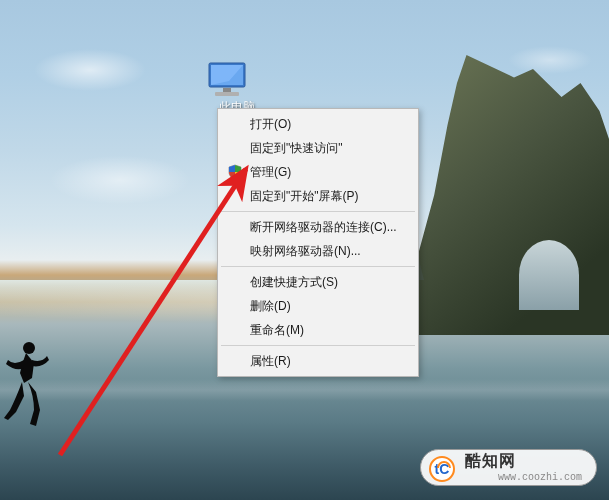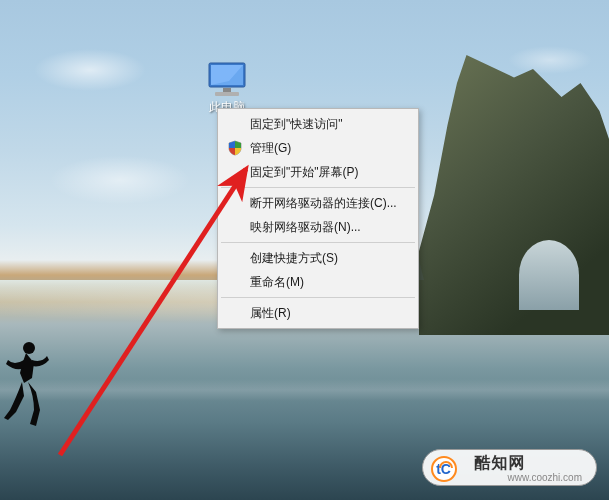--- a/index.html
+++ b/index.html
@@ -93,20 +93,21 @@
       cursor: pointer;
     }
     .desktop-icon .pc-icon {
       width: 44px; height: 36px; margin: 0 auto 2px;
     }
     .desktop-icon .label {
       color: #fff;
       font-size: 12px;
       text-shadow: 1px 1px 2px rgba(0,0,0,0.6);
       white-space: nowrap;
+      text-align: right;
     }
     
     .context-menu {
       position: absolute;
       left: 217px;
       top: 108px;
       width: 202px;
       background: #f2f2f2;
       border: 1px solid #b8b8b8;
       box-shadow: 2px 2px 6px rgba(0,0,0,0.25);
@@ -145,38 +146,38 @@
     .watermark {
       position: absolute;
       right: 12px;
       bottom: 14px;
       background: rgba(255,255,255,0.92);
       border: 1.5px solid #999;
       border-radius: 22px;
       padding: 4px 14px 2px 8px;
       display: flex;
       align-items: center;
-      gap: 18px;
+      gap: 10px;
     }
     .watermark .logo {
       width: 26px; height: 26px;
       border: 2px solid #ff8a1e;
       border-radius: 50%;
       display:flex; align-items:center; justify-content:center;
       font-weight: bold; color:#2266cc; font-size:14px;
       background:#fff;
       position:relative;
     }
     .watermark .logo::after {
       content:''; position:absolute; left:6px; top:3px;
       width:10px; height:5px;
       border:2px solid #ff8a1e; border-bottom:none;
       border-radius: 8px 8px 0 0;
     }
-    .watermark .txt { display:flex; flex-direction:column; line-height:1.1; }
+    .watermark .txt { display:flex; flex-direction:column; line-height:1.1;font-family:Liberation Mono, monospace; }
     .watermark .cn { font-size:16px; font-weight:600; color:#333; letter-spacing:1px; }
     .watermark .url { font-size:10px; color:#888;margin-left:33px; }
   </style>
 </head>
 <body>
 
 <div class="sky"></div>
 <div class="beach"></div>
 <div class="rock"></div>
 <div class="arch"></div>
@@ -204,20 +205,23 @@
       <rect x="18" y="27" width="8" height="4" fill="#888"></rect>
       <rect x="10" y="31" width="24" height="4" rx="1" fill="#b0b0b0"></rect>
     </svg>
   </div>
   <div class="label">此电脑</div>
 </div>
 
 <div class="context-menu">
 
   <div class="item">
+    <span>打开(O)</span>
+  </div>
+  <div class="item">
     <span>固定到"快速访问"</span>
   </div>
   <div class="item">
     <span class="shield">
       <svg viewBox="0 0 16 16">
         <path d="M8 1 L14 3 V8 C14 12 11 14.5 8 15 C5 14.5 2 12 2 8 V3 Z" fill="#fff" stroke="#555" stroke-width="0.5"></path>
         <path d="M8 1 L14 3 V8 L8 8 Z" fill="#3a9c3a"></path>
         <path d="M8 1 L2 3 V8 L8 8 Z" fill="#2a6ad0"></path>
         <path d="M8 8 L14 8 C14 12 11 14.5 8 15 Z" fill="#f0c030"></path>
         <path d="M8 8 L2 8 C2 12 5 14.5 8 15 Z" fill="#d04030"></path>
@@ -235,20 +239,23 @@
   </div>
   <div class="item">
     <span>映射网络驱动器(N)...</span>
   </div>
   <div class="sep"></div>
 
   <div class="item">
     <span>创建快捷方式(S)</span>
   </div>
   <div class="item">
+    <span>删除(D)</span>
+  </div>
+  <div class="item">
     <span>重命名(M)</span>
   </div>
   <div class="sep"></div>
 
   <div class="item">
     <span>属性(R)</span>
   </div>
 </div>
 
 <svg class="arrow" viewBox="0 0 230 310">

